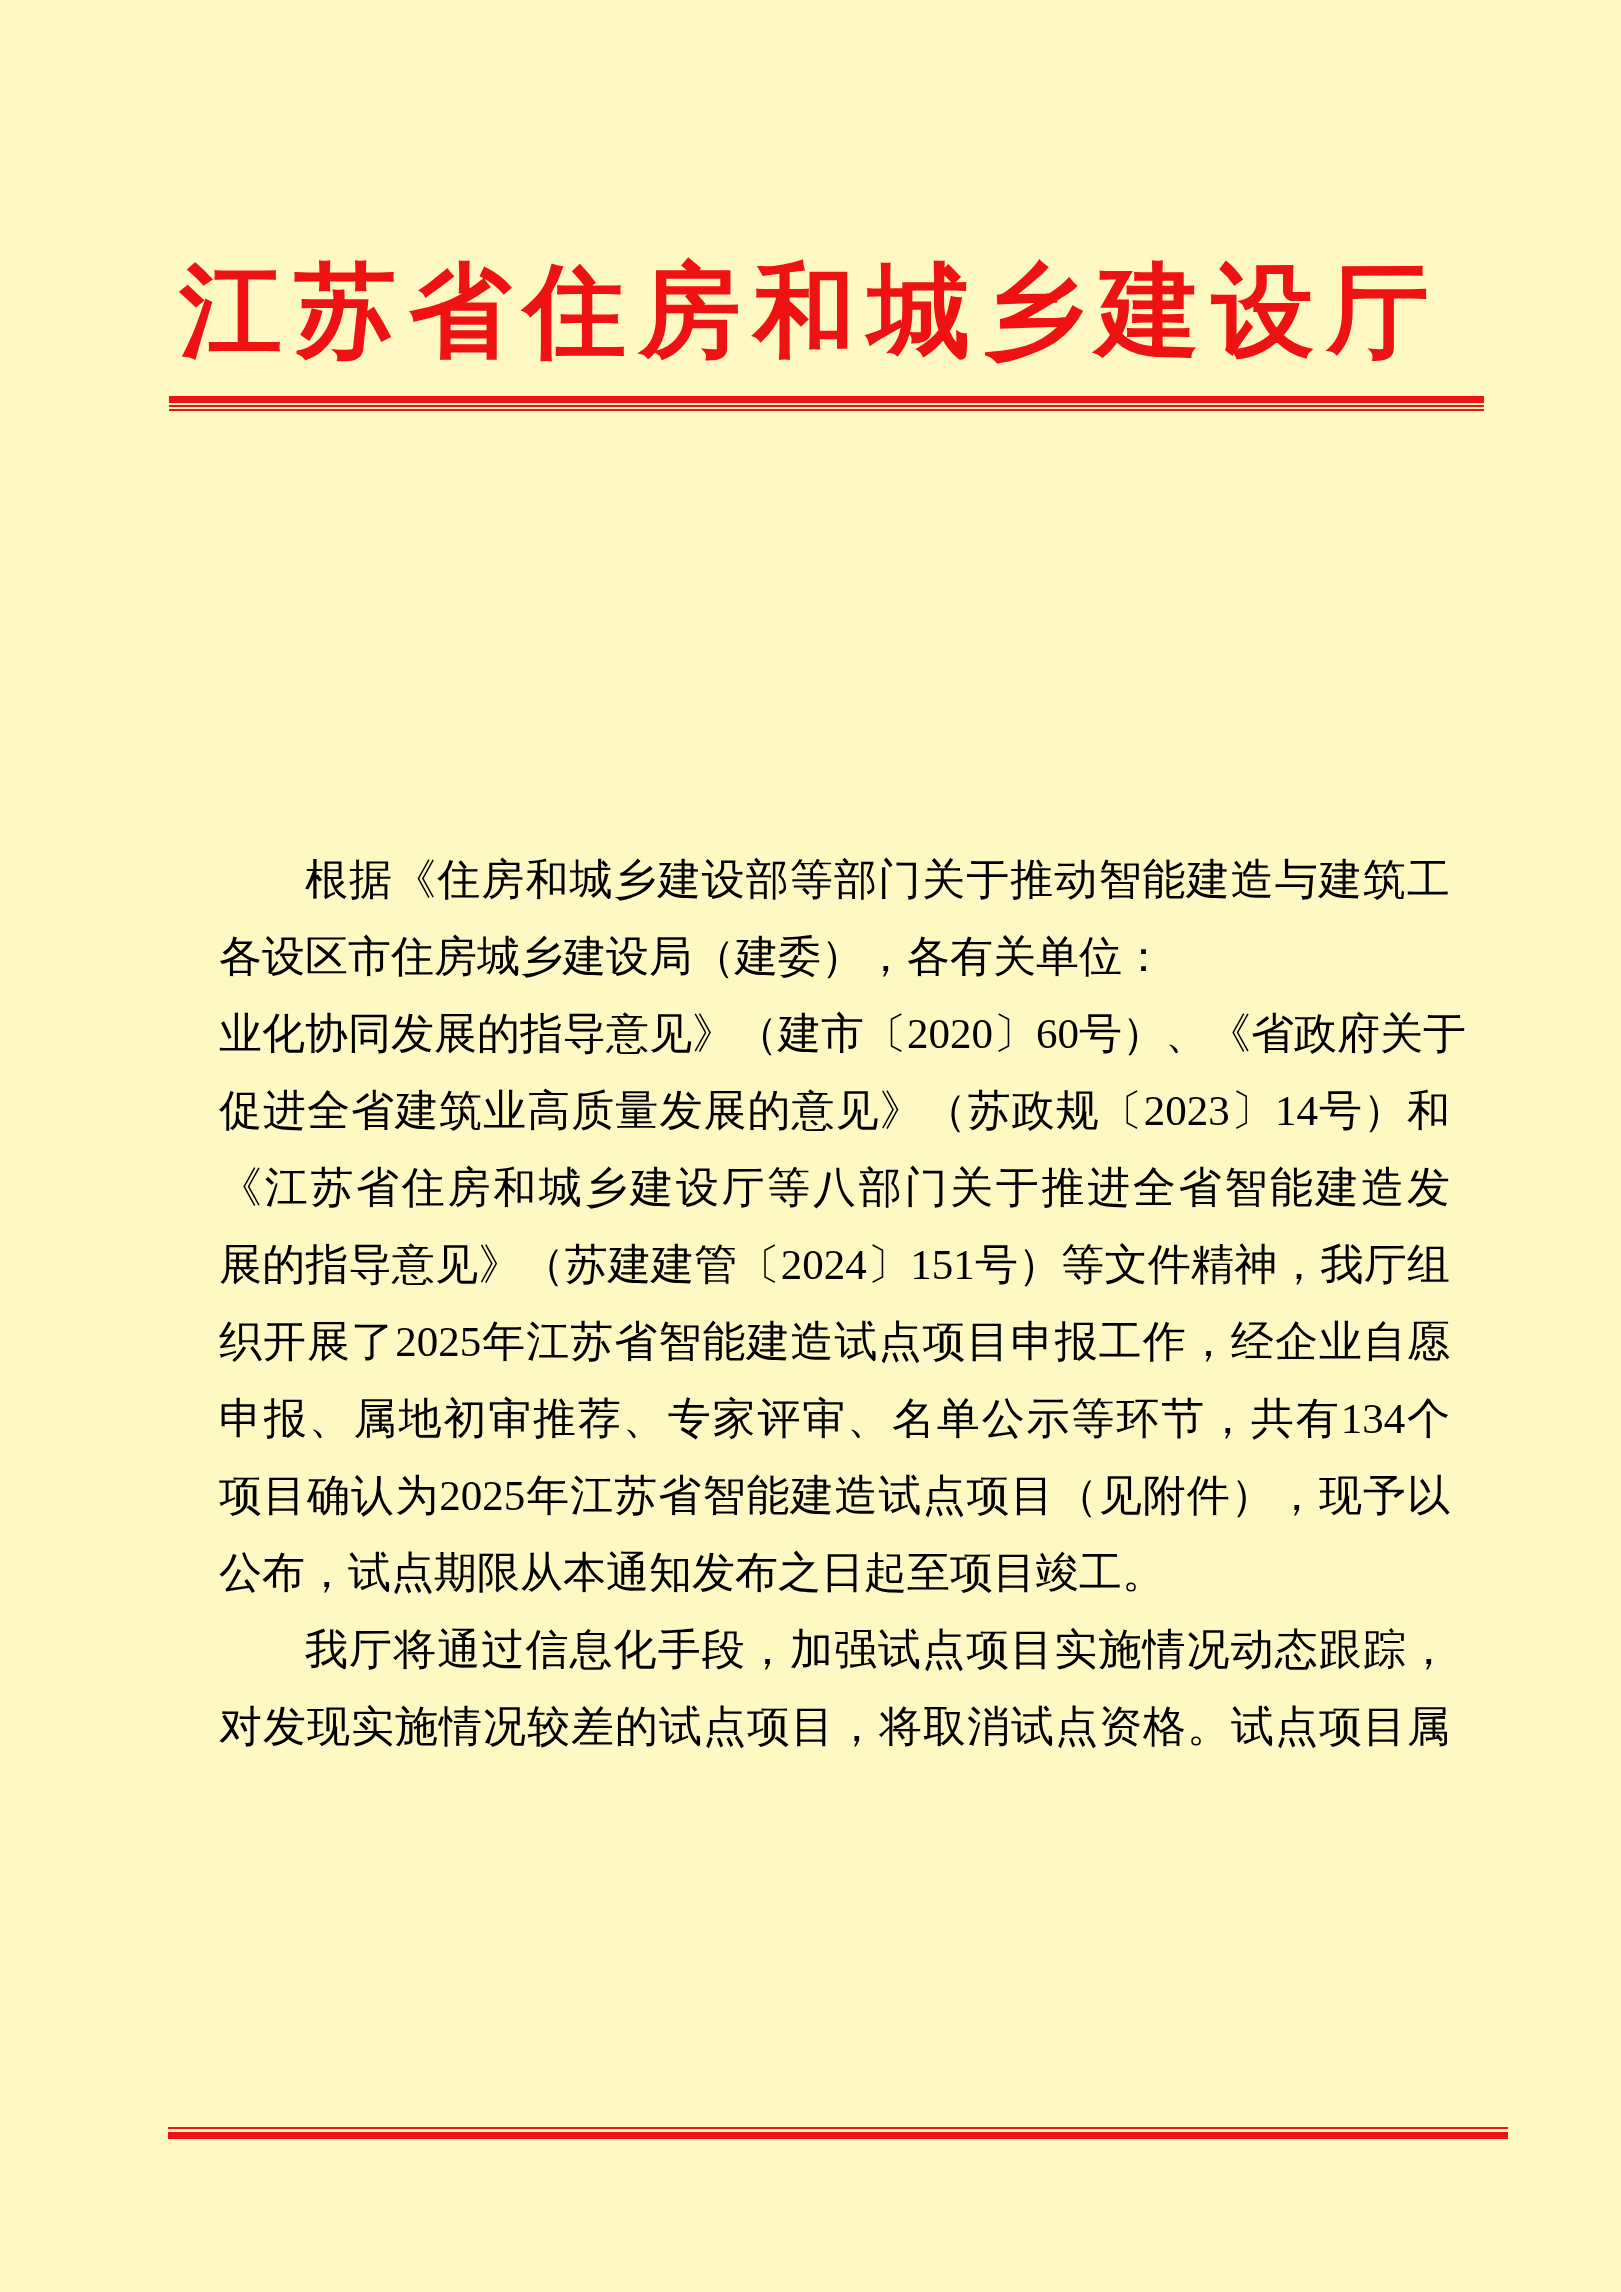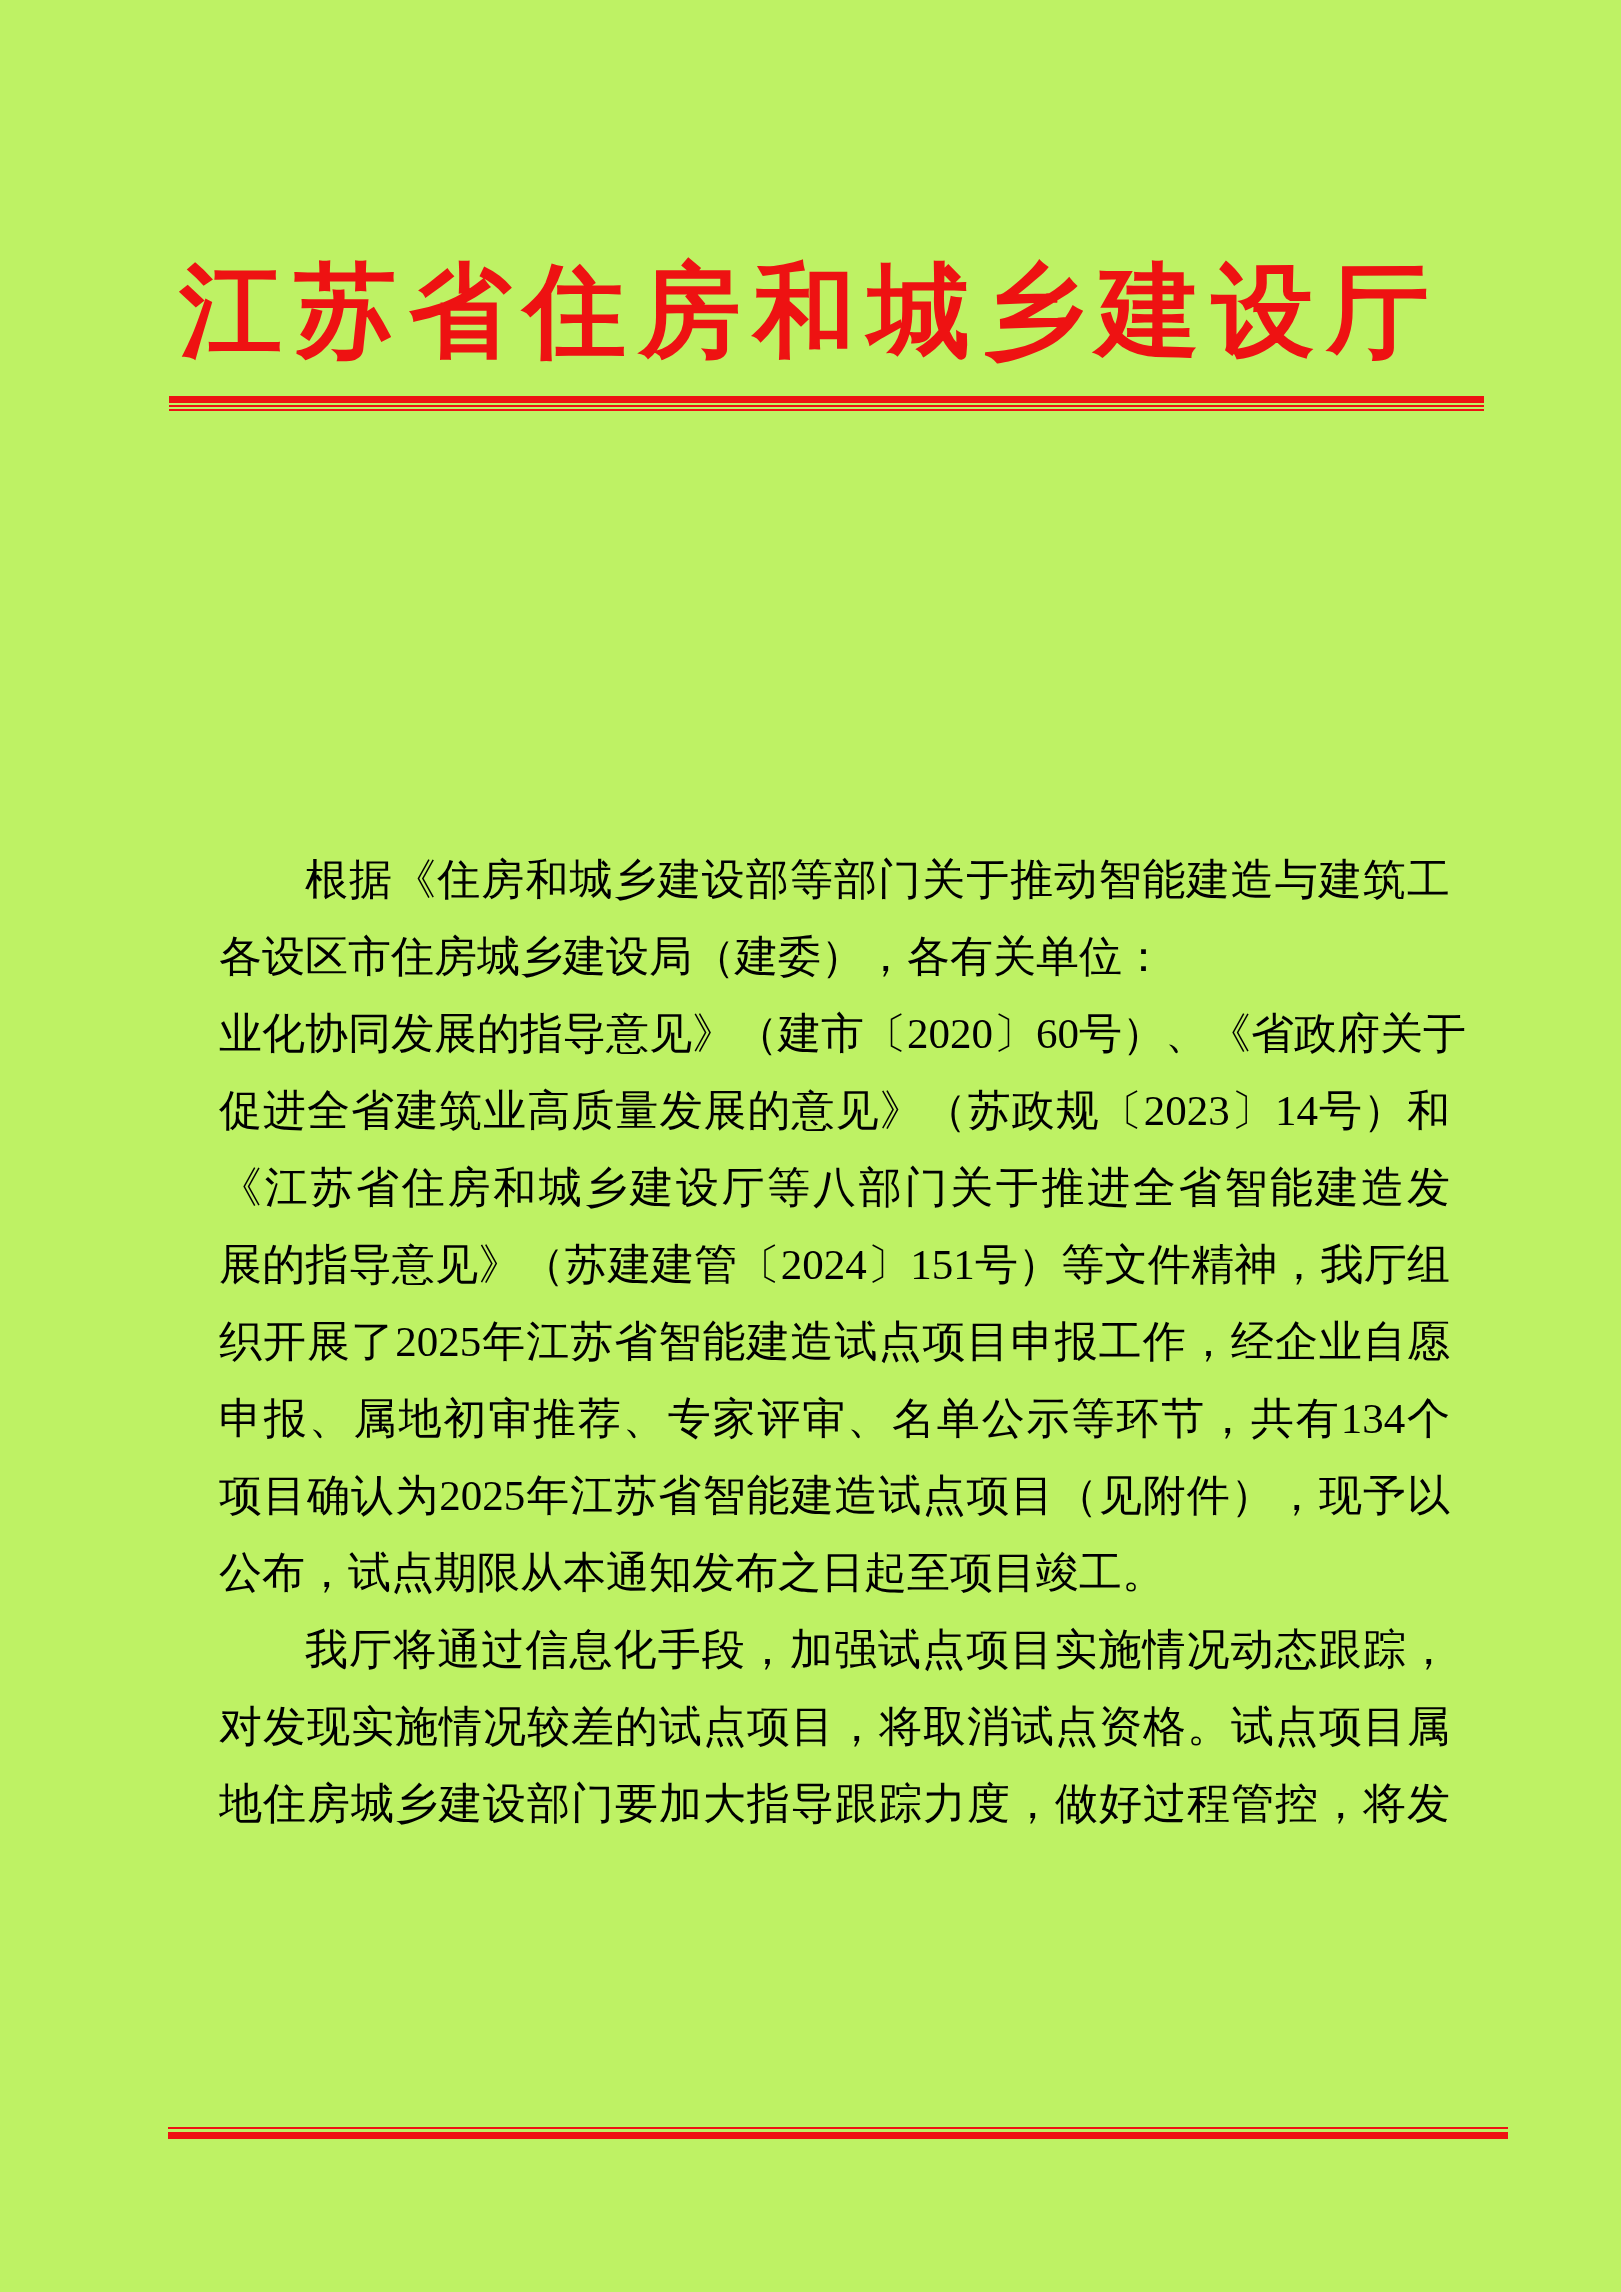--- a/index.html
+++ b/index.html
@@ -4,21 +4,21 @@
 <style>
   html, body {
     margin: 0;
     padding: 0;
     background: #ffffff;
   }
   .page {
     position: relative;
     width: 1621px;
     height: 2293px;
-    background: #bef264;
+    background: #fef9c3;
     overflow: hidden;
     font-family: "Liberation Serif", "DejaVu Serif", serif;
     color: #000000;
   }
 
   
   .agency-name {
     position: absolute;
     top: 253px;
     left: 0;
@@ -124,21 +124,20 @@
       <div class="body-line">业化协同发展的指导意见》（建市〔2020〕60号）、《省政府关于</div>
       <div class="body-line">促进全省建筑业高质量发展的意见》（苏政规〔2023〕14号）和</div>
       <div class="body-line">《江苏省住房和城乡建设厅等八部门关于推进全省智能建造发</div>
       <div class="body-line">展的指导意见》（苏建建管〔2024〕151号）等文件精神，我厅组</div>
       <div class="body-line">织开展了2025年江苏省智能建造试点项目申报工作，经企业自愿</div>
       <div class="body-line">申报、属地初审推荐、专家评审、名单公示等环节，共有134个</div>
       <div class="body-line">项目确认为2025年江苏省智能建造试点项目（见附件），现予以</div>
       <div class="body-line no-justify">公布，试点期限从本通知发布之日起至项目竣工。</div>
       <div class="body-line indent">我厅将通过信息化手段，加强试点项目实施情况动态跟踪，</div>
       <div class="body-line">对发现实施情况较差的试点项目，将取消试点资格。试点项目属</div>
-      <div class="body-line">地住房城乡建设部门要加大指导跟踪力度，做好过程管控，将发</div>
     </div>
 
   <div class="rule-bottom">
     <div class="bar-thin"></div>
     <div class="gap"></div>
     <div class="bar-thick"></div>
   </div>
 
 </div>
 

